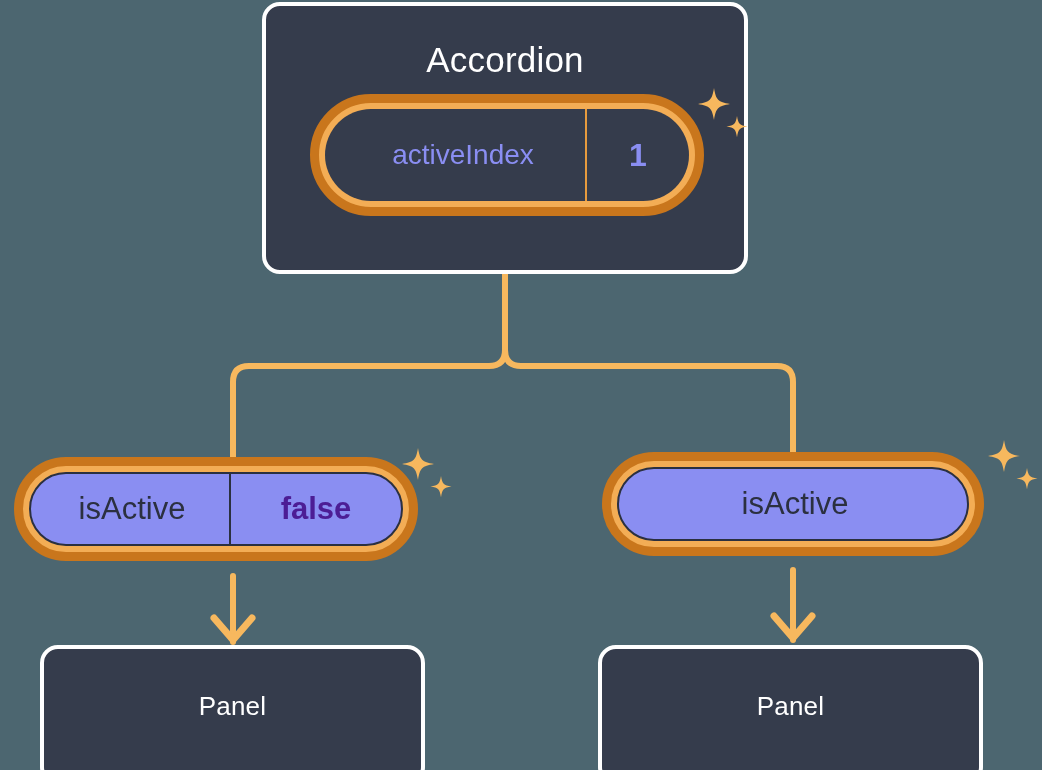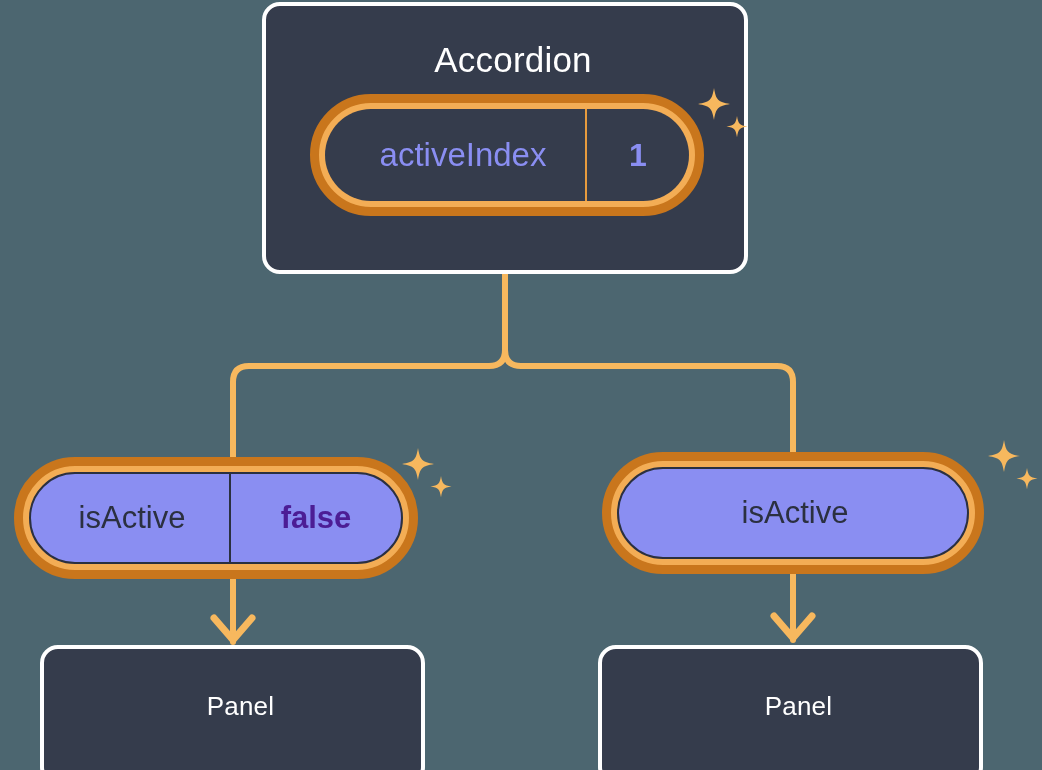--- a/index.html
+++ b/index.html
@@ -39,21 +39,20 @@
     border-radius: 18px;
     color: #ffffff;
   }
   .component-title {
     width: 100%;
     text-align: center;
     font-size: 35px;
     font-weight: 400;
     letter-spacing: 0.2px;
     color: #ffffff;
-    margin-left: 8px;
   }
 
   #accordion-box {
     left: 262px;
     top: 2px;
     width: 486px;
     height: 272px;
   }
   #accordion-box .component-title {
     margin-top: 34px;
@@ -104,35 +103,35 @@
     width: 394px;
     height: 122px;
     background: #f3ad55;
   }
   .pill-dark .state-pill-inner {
     background: #353c4c;
     border: 0;
   }
   .pill-dark .state-key {
     color: #8a8ef2;
-    font-size: 33px;
+    font-size: 28px;
     font-weight: 400;
     padding: 0 14px 0 30px;
   }
   .pill-dark .state-val {
     color: #8a8ef2;
     font-size: 32px;
     font-weight: 700;
     width: 104px;
     border-left: 2px solid #e79b3e;
   }
 
   
   .pill-violet {
-    height: 122px;
+    height: 104px;
     background: #f3ad55;
   }
   .pill-violet .state-pill-inner {
     background: #8a8ef2;
     border: 2px solid #2b3040;
   }
   .pill-violet .state-key {
     color: #2b3040;
     font-size: 31px;
     font-weight: 400;

